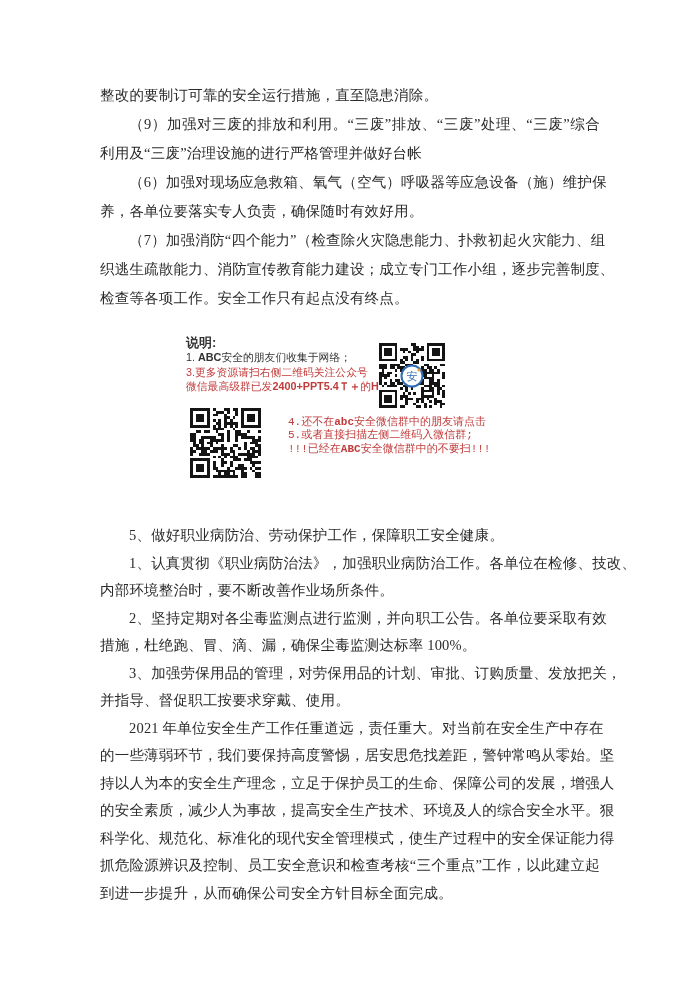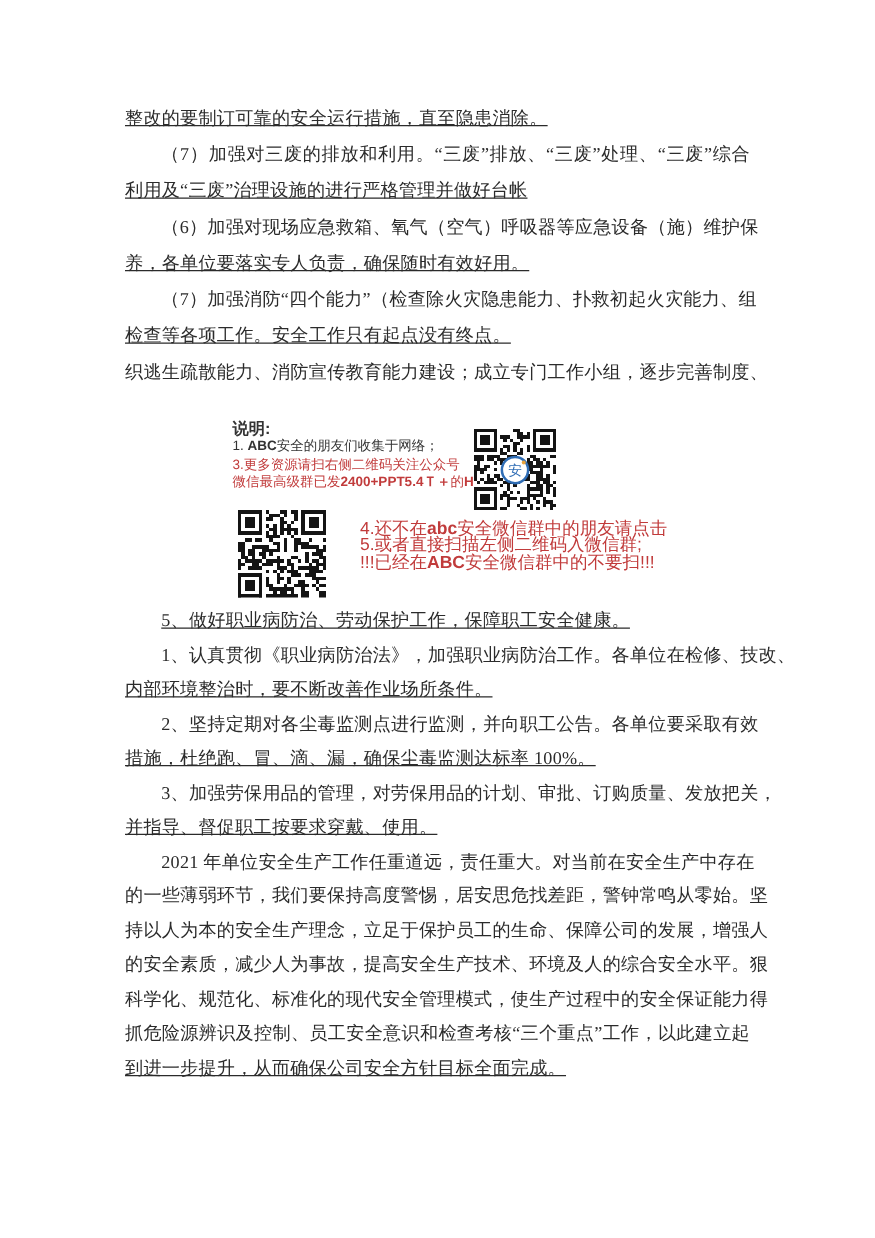--- a/index.html
+++ b/index.html
@@ -12,65 +12,65 @@
   }
   .textblock{
     position:absolute;
     left:100px;
     width:500px;
     font-size:14.5px;
     letter-spacing:0.2px;
     color:#2b2b2b;
   }
   .textblock.top{top:81px;line-height:29px;}
-  .textblock.bottom{top:484px;line-height:27.5px;}
+  .textblock.bottom{top:522px;line-height:27.5px;}
   .line{text-align:justify;text-align-last:justify;white-space:nowrap;}
-  .line.last{text-align-last:left;text-decoration:underline;}
+  .line.last{text-align-last:left;}
   .line.ind{text-indent:29px;}
 
   .notice-title{
     position:absolute;left:186px;top:334px;
     font-family:"Liberation Sans","DejaVu Sans",sans-serif;
     font-weight:bold;font-size:13px;color:#333333;
   }
   .notice-lines{
     position:absolute;left:186px;top:350px;
     font-family:"Liberation Sans","DejaVu Sans",sans-serif;
     font-size:10.8px;line-height:14.6px;white-space:nowrap;
   }
   .side-lines{
     position:absolute;left:288px;top:416px;
-    font-family:Liberation Sans, sans-serif;
-    font-size:14px;line-height:13.3px;white-space:nowrap;
+    font-family:Liberation Mono, monospace;
+    font-size:11px;line-height:13.3px;white-space:nowrap;
   }
   .b{font-weight:bold;margin-top:44px;}
   .qr{position:absolute;}
   .qr svg{display:block;width:100%;height:100%;shape-rendering:crispEdges;}
   .qr1{left:379px;top:343px;width:66px;height:65px;}
   .qr2{left:190px;top:408px;width:71px;height:70px;}
   .qr-logo{
     position:absolute;left:50%;top:50%;
     width:24px;height:24px;margin:-12px 0 0 -12px;
   }
   .qr-logo svg{display:block;width:100%;height:100%;shape-rendering:auto;}
 </style>
 </head>
 <body>
 
 <div class="page">
 
   <div class="textblock top" id="top-text">
       <div class="line last">整改的要制订可靠的安全运行措施，直至隐患消除。</div>
-      <div class="line ind">（7）加强对三废的排放和利用。“三废”排放、“三废”处理、“三废”综合</div>
+      <div class="line ind">（9）加强对三废的排放和利用。“三废”排放、“三废”处理、“三废”综合</div>
       <div class="line last">利用及“三废”治理设施的进行严格管理并做好台帐</div>
       <div class="line ind">（6）加强对现场应急救箱、氧气（空气）呼吸器等应急设备（施）维护保</div>
       <div class="line last">养，各单位要落实专人负责，确保随时有效好用。</div>
       <div class="line ind">（7）加强消防“四个能力”（检查除火灾隐患能力、扑救初起火灾能力、组</div>
+      <div class="line">织逃生疏散能力、消防宣传教育能力建设；成立专门工作小组，逐步完善制度、</div>
       <div class="line last">检查等各项工作。安全工作只有起点没有终点。</div>
-      <div class="line">织逃生疏散能力、消防宣传教育能力建设；成立专门工作小组，逐步完善制度、</div>
     </div>
 
   <div class="notice-title">说明:</div>
   <div class="notice-lines" id="notice-lines">
       <div style="color: rgb(51, 51, 51);"><span>1. </span><span class="b">ABC</span><span>安全的朋友们收集于网络；</span></div>
       <div style="color: rgb(193, 59, 59);"><span>3.更多资源请扫右侧二维码关注公众号</span></div>
       <div style="color: rgb(193, 59, 59);"><span>微信最高级群已发</span><span class="b">2400+PPT5.4Ｔ＋</span><span>的</span><span class="b">HSEF</span><span>资料!</span></div>
     </div>
 
   <div class="qr qr1">

